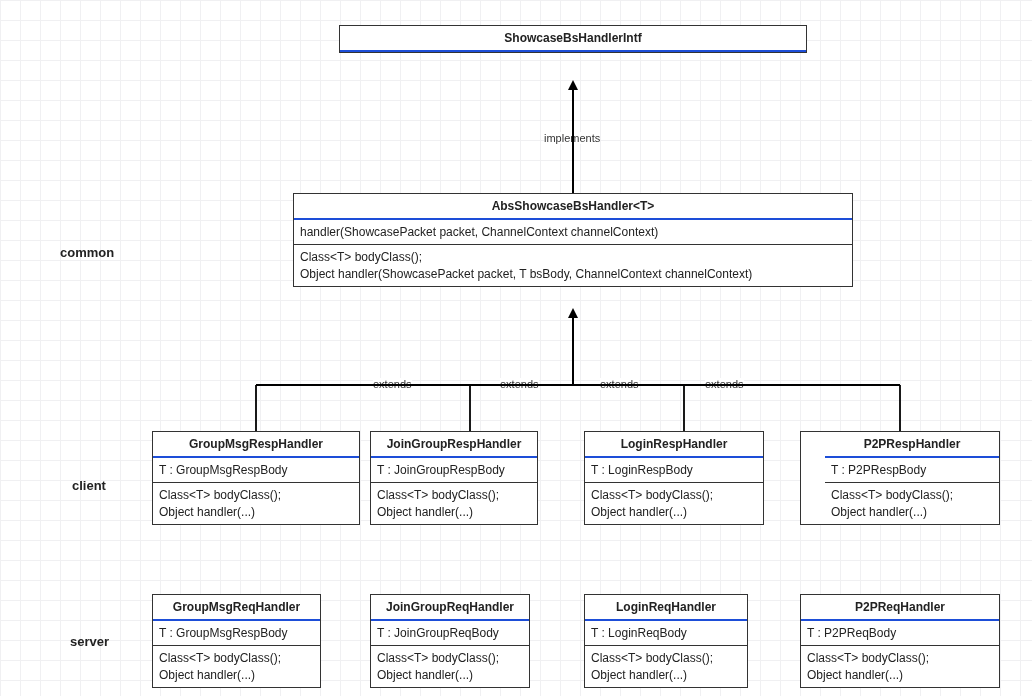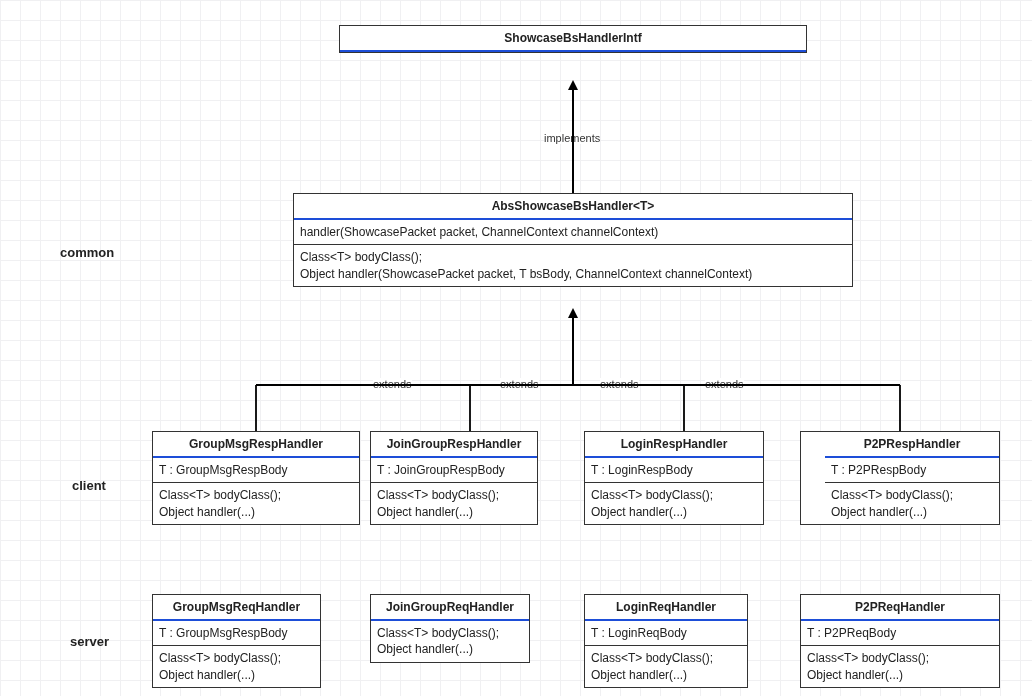--- a/index.html
+++ b/index.html
@@ -120,20 +120,21 @@
   <div class="uml-class" style="left:152px; top:594px; width:169px;">
     <div class="title">GroupMsgReqHandler</div>
     <div class="section">T : GroupMsgRespBody</div>
     <div class="section last">
       <div>Class&lt;T&gt; bodyClass();</div>
       <div>Object handler(...)</div>
     </div>
   </div>
   <div class="uml-class" style="left:370px; top:594px; width:160px;">
     <div class="title">JoinGroupReqHandler</div>
+    <div class="section">T : JoinGroupReqBody</div>
     <div class="section last">
       <div>Class&lt;T&gt; bodyClass();</div>
       <div>Object handler(...)</div>
     </div>
   </div>
   <div class="uml-class" style="left:584px; top:594px; width:164px;">
     <div class="title">LoginReqHandler</div>
     <div class="section">T : LoginReqBody</div>
     <div class="section last">
       <div>Class&lt;T&gt; bodyClass();</div>

